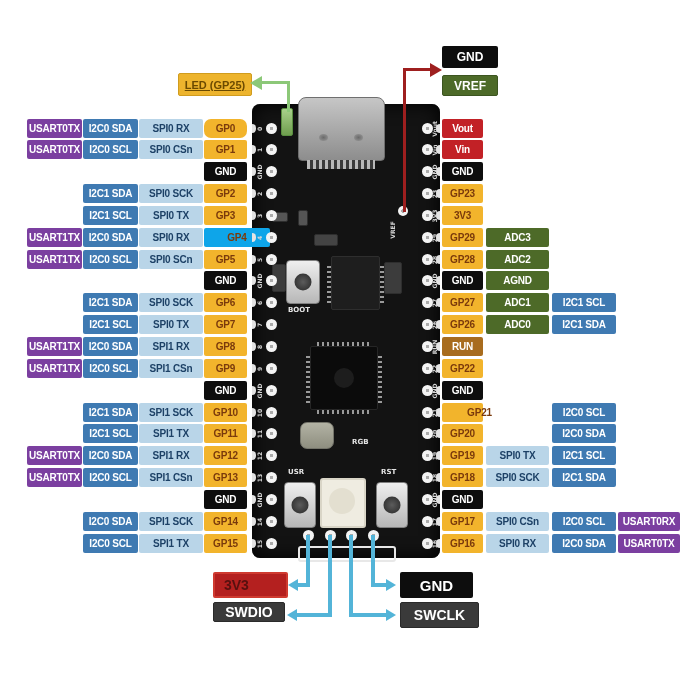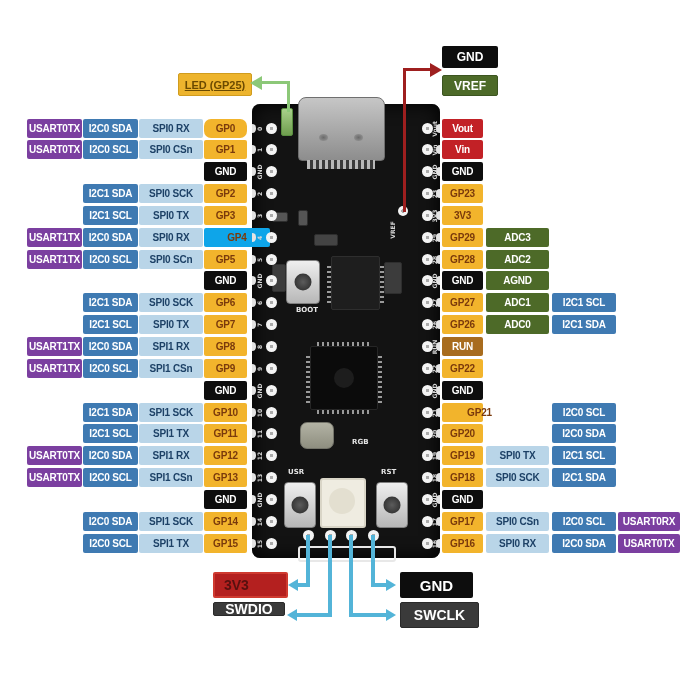--- a/index.html
+++ b/index.html
@@ -50,21 +50,21 @@
 
     <div class="chip" style="left:20px;top:108px;width:14px;height:8px;background:#555;"></div>
     <div class="chip" style="left:46px;top:106px;width:8px;height:14px;background:#555;"></div>
     <div class="chip" style="left:62px;top:130px;width:22px;height:10px;background:#444;"></div>
     <div class="chip" style="left:20px;top:160px;width:12px;height:26px;background:#3c3c3c;"></div>
     <div class="chip" style="left:132px;top:158px;width:16px;height:30px;background:#3c3c3c;"></div>
 
     <div class="tact" style="left:34px;top:156px;width:32px;height:42px;">
       <div class="cap"></div>
     </div>
-    <div class="blabel" style="left:36px;top:202px;margin-left:8px;">BOOT</div>
+    <div class="blabel" style="left:36px;top:202px;">BOOT</div>
 
     <div class="chip" style="left:58px;top:242px;width:66px;height:62px;background:#0b0b0b;border:1px solid #262626;">
       <div class="pins-h" style="left:6px;top:-5px;width:54px;"></div>
       <div class="pins-h" style="left:6px;bottom:-5px;width:54px;"></div>
       <div class="pins-v" style="left:-5px;top:6px;height:50px;"></div>
       <div class="pins-v" style="right:-5px;top:6px;height:50px;"></div>
       <div style="position:absolute;left:50%;top:50%;width:20px;height:20px;border-radius:50%;transform:translate(-50%,-50%);background:#1d1d1d;"></div>
     </div>
 
     <div style="position:absolute;left:48px;top:318px;width:32px;height:25px;background:linear-gradient(#b3b3a4,#8e8e80);border:1px solid #74746a;border-radius:7px;z-index:2;"></div>
@@ -102,21 +102,21 @@
   <div class="line" style="left:403px;top:70px;width:3px;height:142px;background:#9e1f1f;"></div>
   <div class="line" style="left:403px;top:68px;width:28px;height:3px;background:#9e1f1f;"></div>
   <div class="arrowhead" style="left:430px;top:63px;border-top:7px solid transparent;border-bottom:7px solid transparent;border-left:12px solid #9e1f1f;"></div>
 
   <div class="line" style="left:261px;top:81px;width:29px;height:3px;background:#8cc878;"></div>
   <div class="line" style="left:287px;top:81px;width:3px;height:31px;background:#8cc878;"></div>
   <div class="arrowhead" style="left:250px;top:76px;border-top:7px solid transparent;border-bottom:7px solid transparent;border-right:12px solid #8cc878;"></div>
 
   <div class="callout" style="left:213px;top:572px;width:75px;height:26px;background:#b4201f;border:2px solid #cf3a30;color:#58100f;font-size:14px;justify-content:flex-start;padding-left:9px;">3V3</div>
   <div class="callout" style="left:400px;top:572px;width:73px;height:26px;background:#0d0d0d;color:#fff;font-size:15px;">GND</div>
-  <div class="callout" style="left:213px;top:602px;width:72px;height:14px;background:#3a3a3a;border:1px solid #2a2a2a;color:#fff;font-size:14px;">SWDIO</div>
+  <div class="callout" style="left:213px;top:602px;width:72px;height:20px;background:#3a3a3a;border:1px solid #2a2a2a;color:#fff;font-size:14px;">SWDIO</div>
   <div class="callout" style="left:400px;top:602px;width:79px;height:26px;background:#3a3a3a;border:1px solid #2a2a2a;color:#fff;font-size:14px;text-align:center;">SWCLK</div>
 
   <div class="line" style="left:306px;top:535px;width:4px;height:52px;background:#53b4d8;"></div>
   <div class="line" style="left:296px;top:583px;width:13px;height:4px;background:#53b4d8;"></div>
   <div class="arrowhead" style="left:288px;top:579px;border-top:6px solid transparent;border-bottom:6px solid transparent;border-right:10px solid #53b4d8;"></div>
 
   <div class="line" style="left:328px;top:535px;width:4px;height:82px;background:#53b4d8;"></div>
   <div class="line" style="left:296px;top:613px;width:34px;height:4px;background:#53b4d8;"></div>
   <div class="arrowhead" style="left:287px;top:609px;border-top:6px solid transparent;border-bottom:6px solid transparent;border-right:10px solid #53b4d8;"></div>
 

